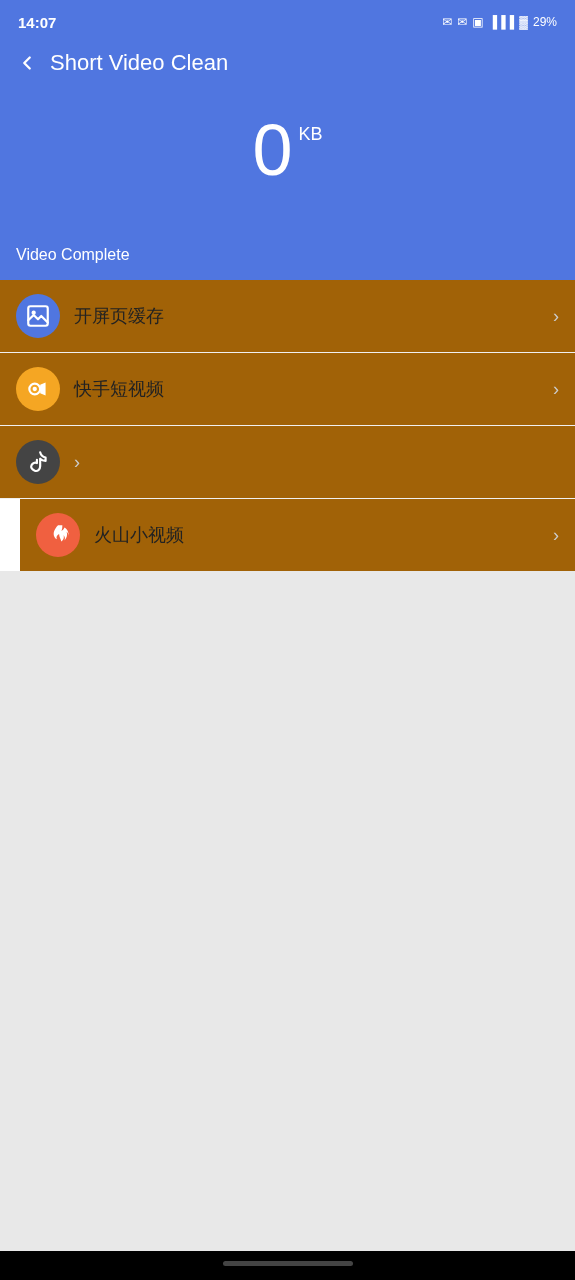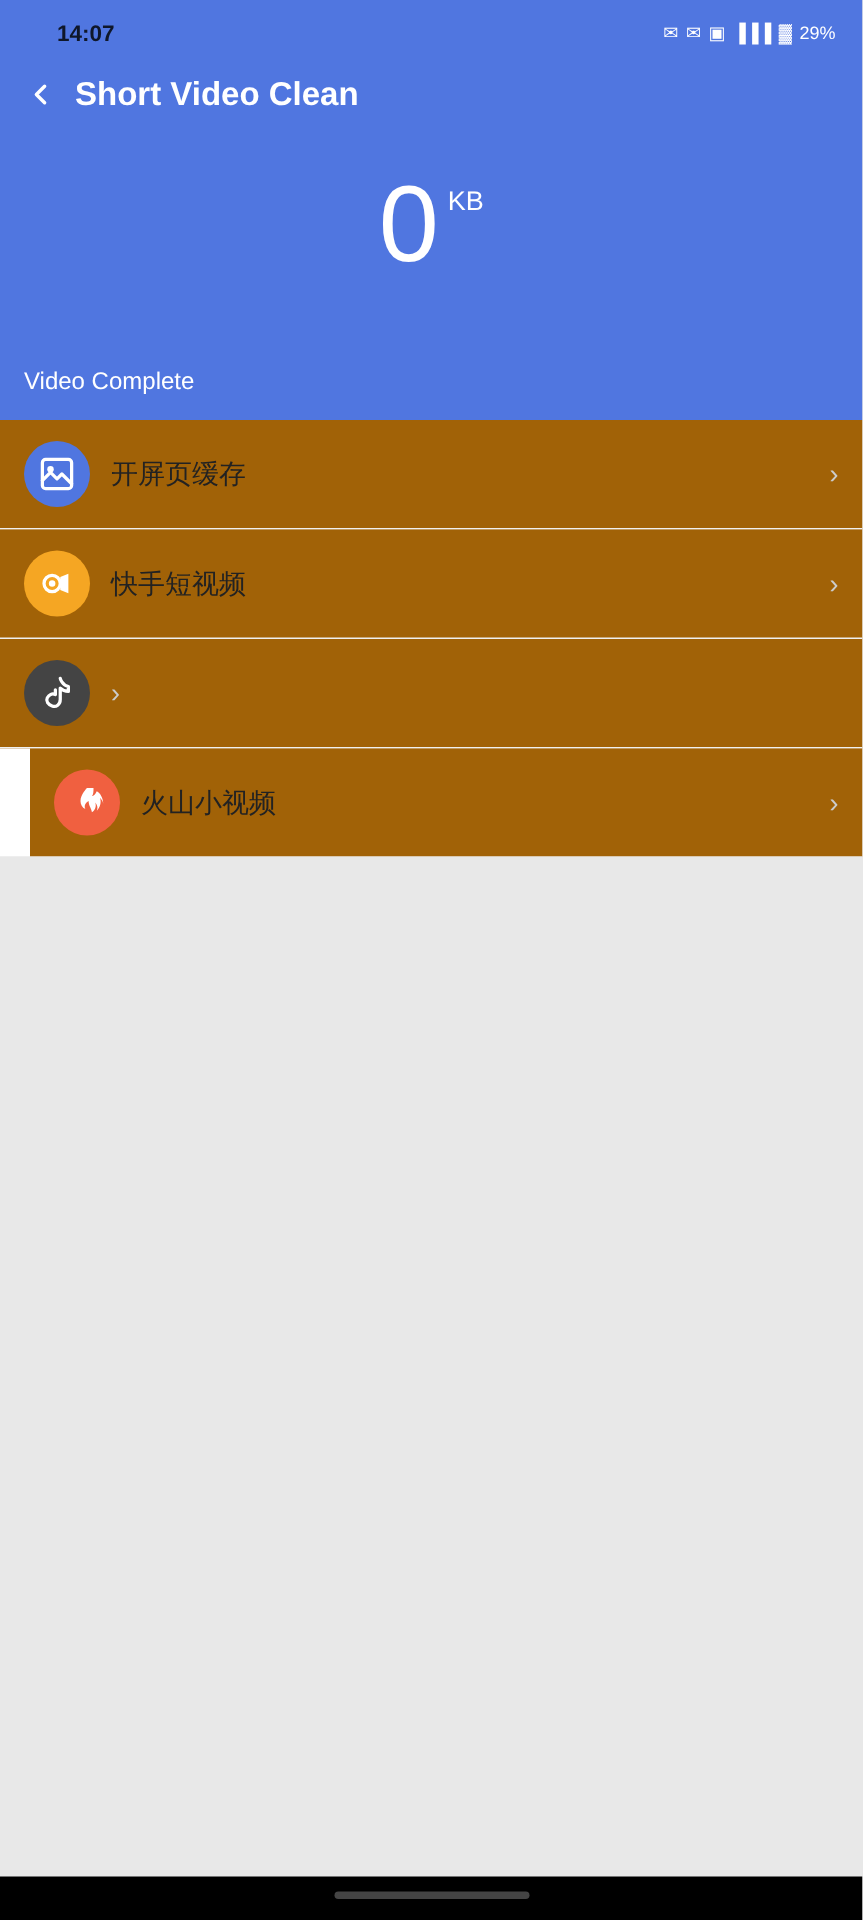--- a/index.html
+++ b/index.html
@@ -18,24 +18,23 @@
     .status-bar {
       background: #5076e0;
       display: flex;
       justify-content: space-between;
       align-items: center;
       padding: 8px 18px 4px 18px;
       height: 40px;
     }
 
     .status-time {
-      color: #0f172a;
+      color: #ffffff;
       font-size: 15px;
       font-weight: 600;
-      margin-left: 20px;
     }
 
     .status-icons {
       display: flex;
       align-items: center;
       gap: 5px;
     }
 
     .status-icons span {
       color: white;
@@ -55,21 +54,21 @@
       color: white;
       font-size: 22px;
       cursor: pointer;
       display: flex;
       align-items: center;
     }
 
     .header-title {
       color: white;
       font-size: 22px;
-      font-weight: 700;
+      font-weight: 400;
     }
 
     
     .hero {
       background: #5076e0;
       display: flex;
       flex-direction: column;
       align-items: center;
       padding: 30px 16px 50px 16px;
     }

